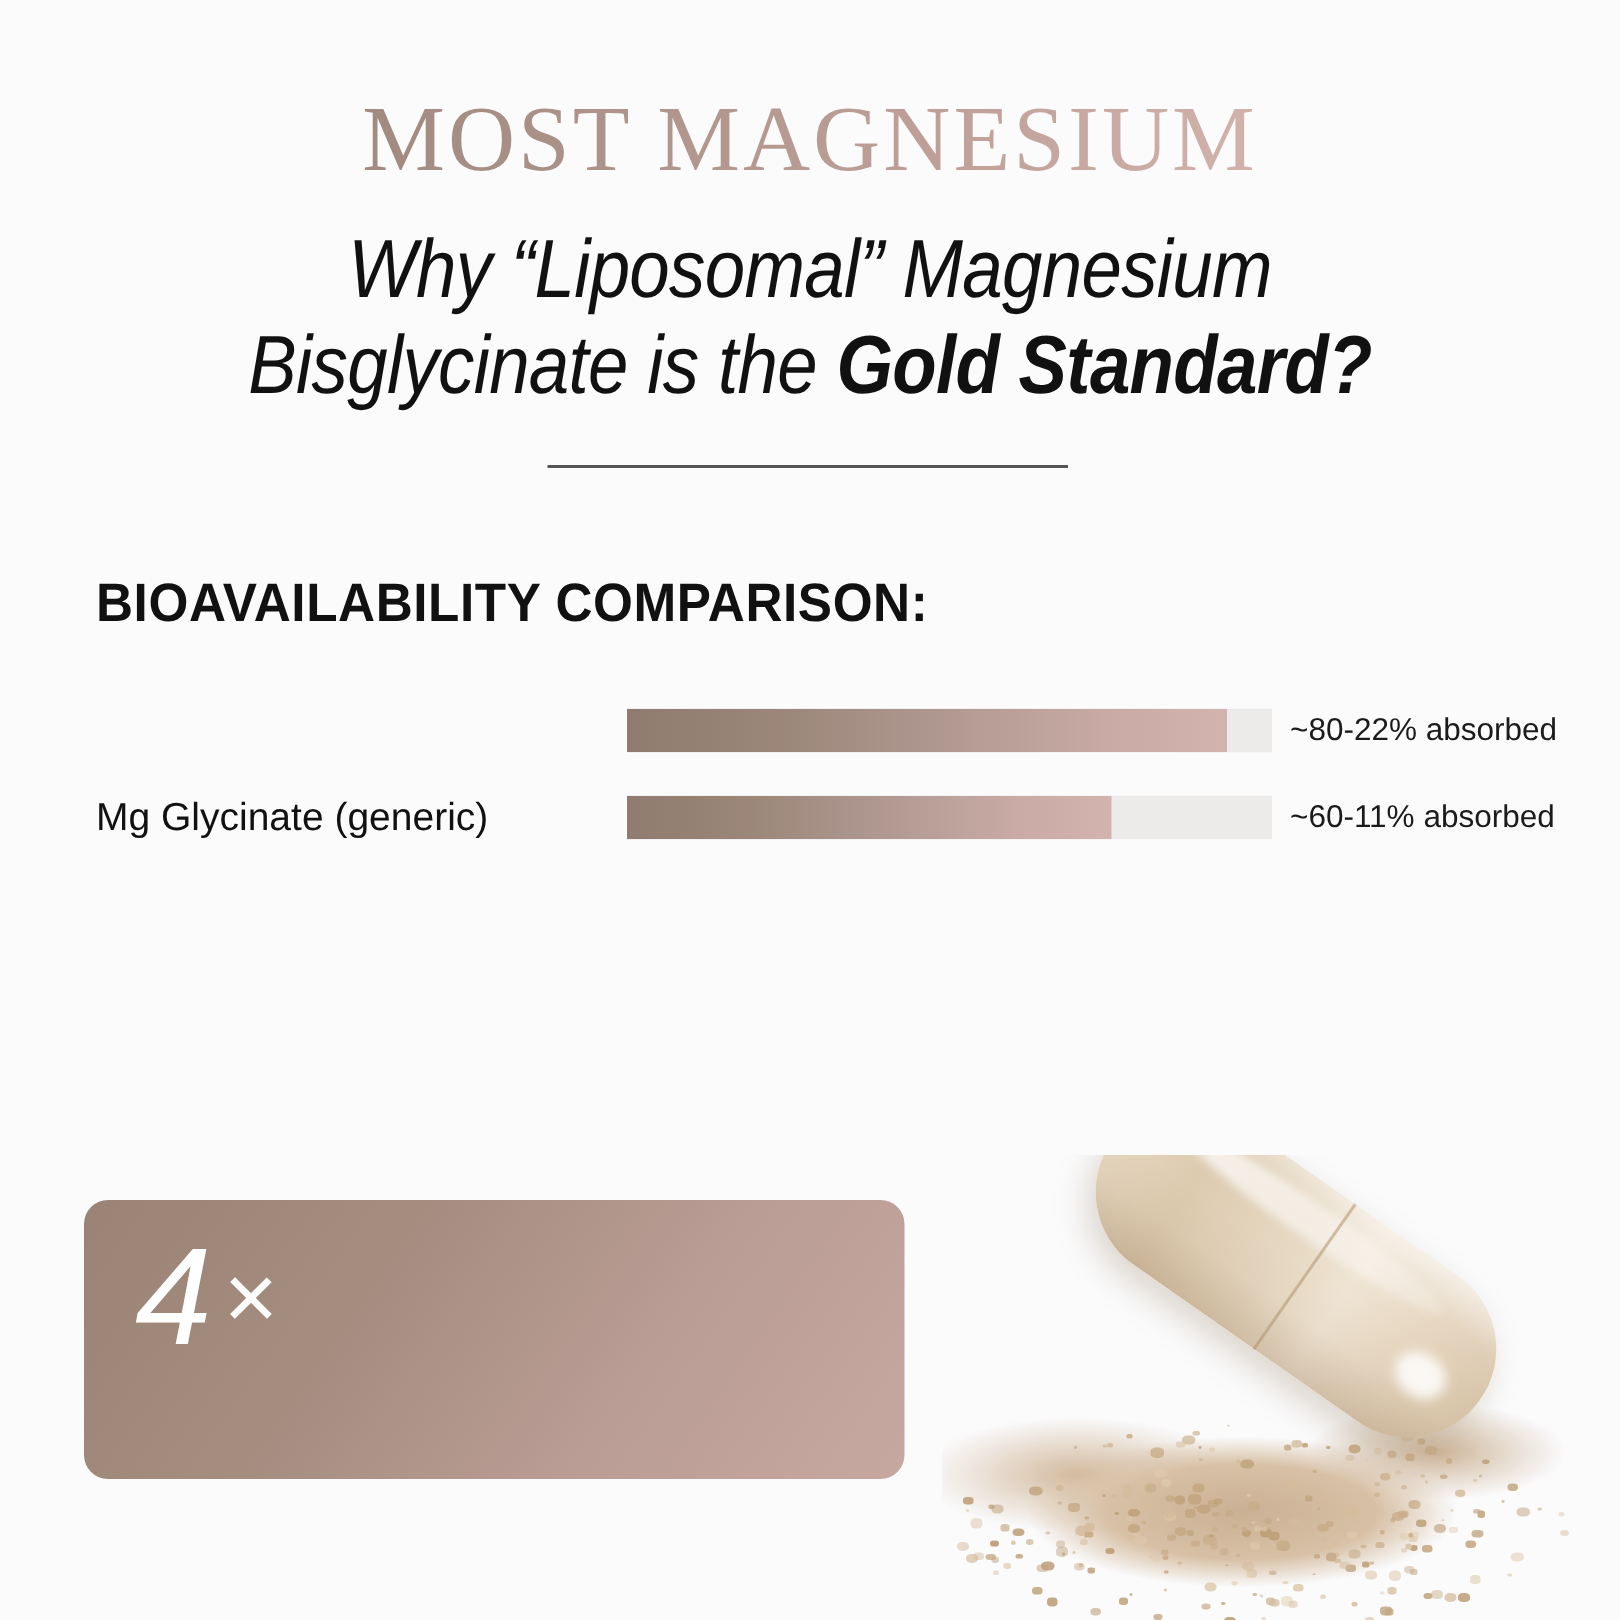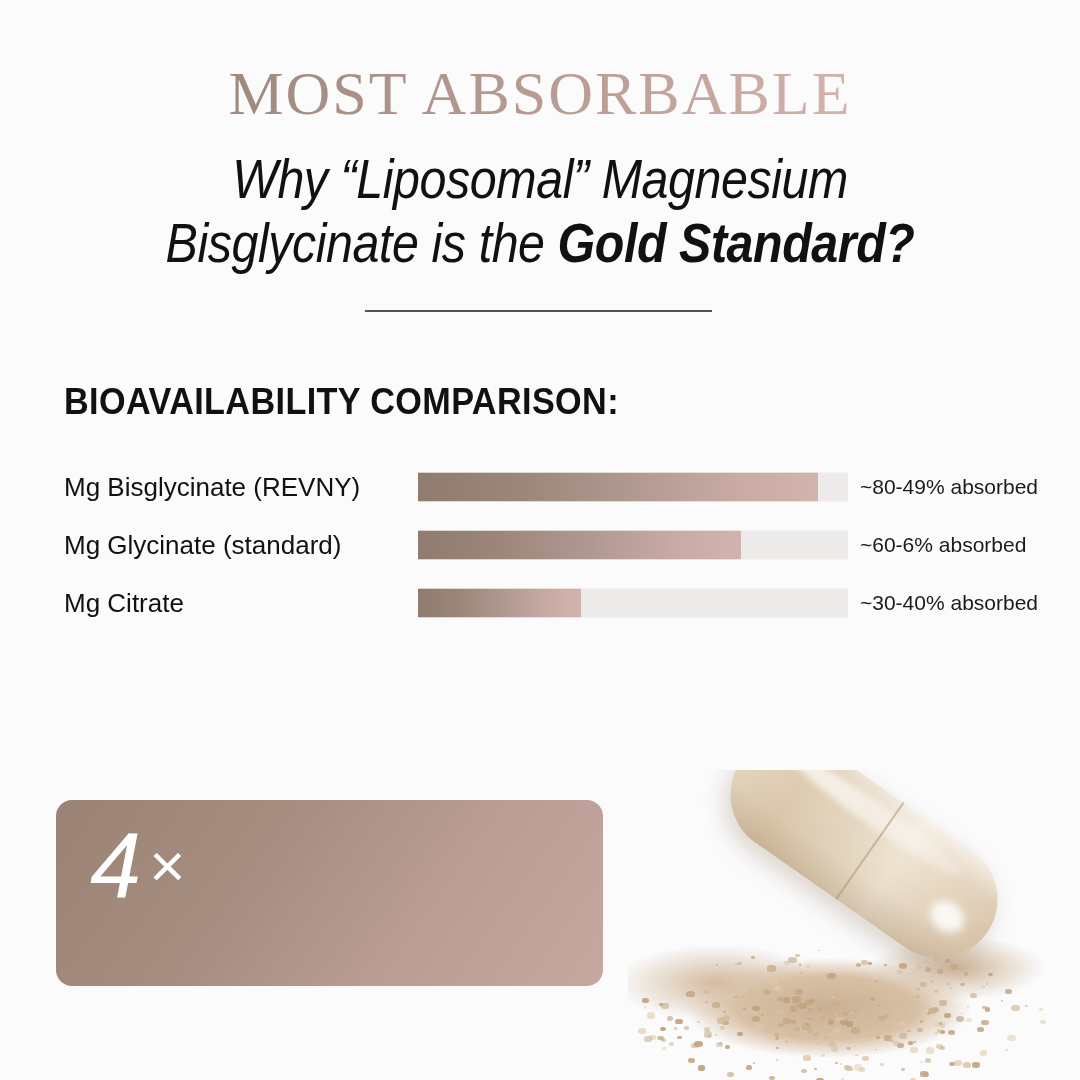--- a/index.html
+++ b/index.html
@@ -148,56 +148,48 @@
     border-radius:50%;
     background:rgba(255,255,255,0.85);
     filter:blur(4px);
   }
 </style>
 </head>
 <body>
 
 <div class="stage">
 
-  <div class="eyebrow">MOST ABSORBABLE</div>
+  <div class="eyebrow">MOST MAGNESIUM</div>
 
   <div class="subtitle">
     <span>Why “Liposomal” Magnesium</span><br>
     <span>Bisglycinate is the </span><span class="strong">Gold Standard?</span>
   </div>
 
   <div class="divider"></div>
 
   <div class="section-title">BIOAVAILABILITY COMPARISON:</div>
 
   <div class="chart">
 
     <div class="row">
-      <div class="cat">Mg Bisglycinate (REVNY)</div>
       <div class="track">
         <div class="fill" style="width:93%"></div>
       </div>
-      <div class="note">~80-49% absorbed</div>
+      <div class="note">~80-22% absorbed</div>
     </div>
 
     <div class="row">
-      <div class="cat">Mg Glycinate (standard)</div>
+      <div class="cat">Mg Glycinate (generic)</div>
       <div class="track">
         <div class="fill" style="width:75%"></div>
       </div>
-      <div class="note">~60-6% absorbed</div>
+      <div class="note">~60-11% absorbed</div>
     </div>
 
-    <div class="row">
-      <div class="cat">Mg Citrate</div>
-      <div class="track">
-        <div class="fill" style="width:38%"></div>
-      </div>
-      <div class="note">~30-40% absorbed</div>
-    </div>
 
 
   </div>
 
   <div class="badge">
     <div class="badge-top">
       <span class="badge-num">4</span>
       <span class="badge-times">×</span>
     </div>
   </div>

